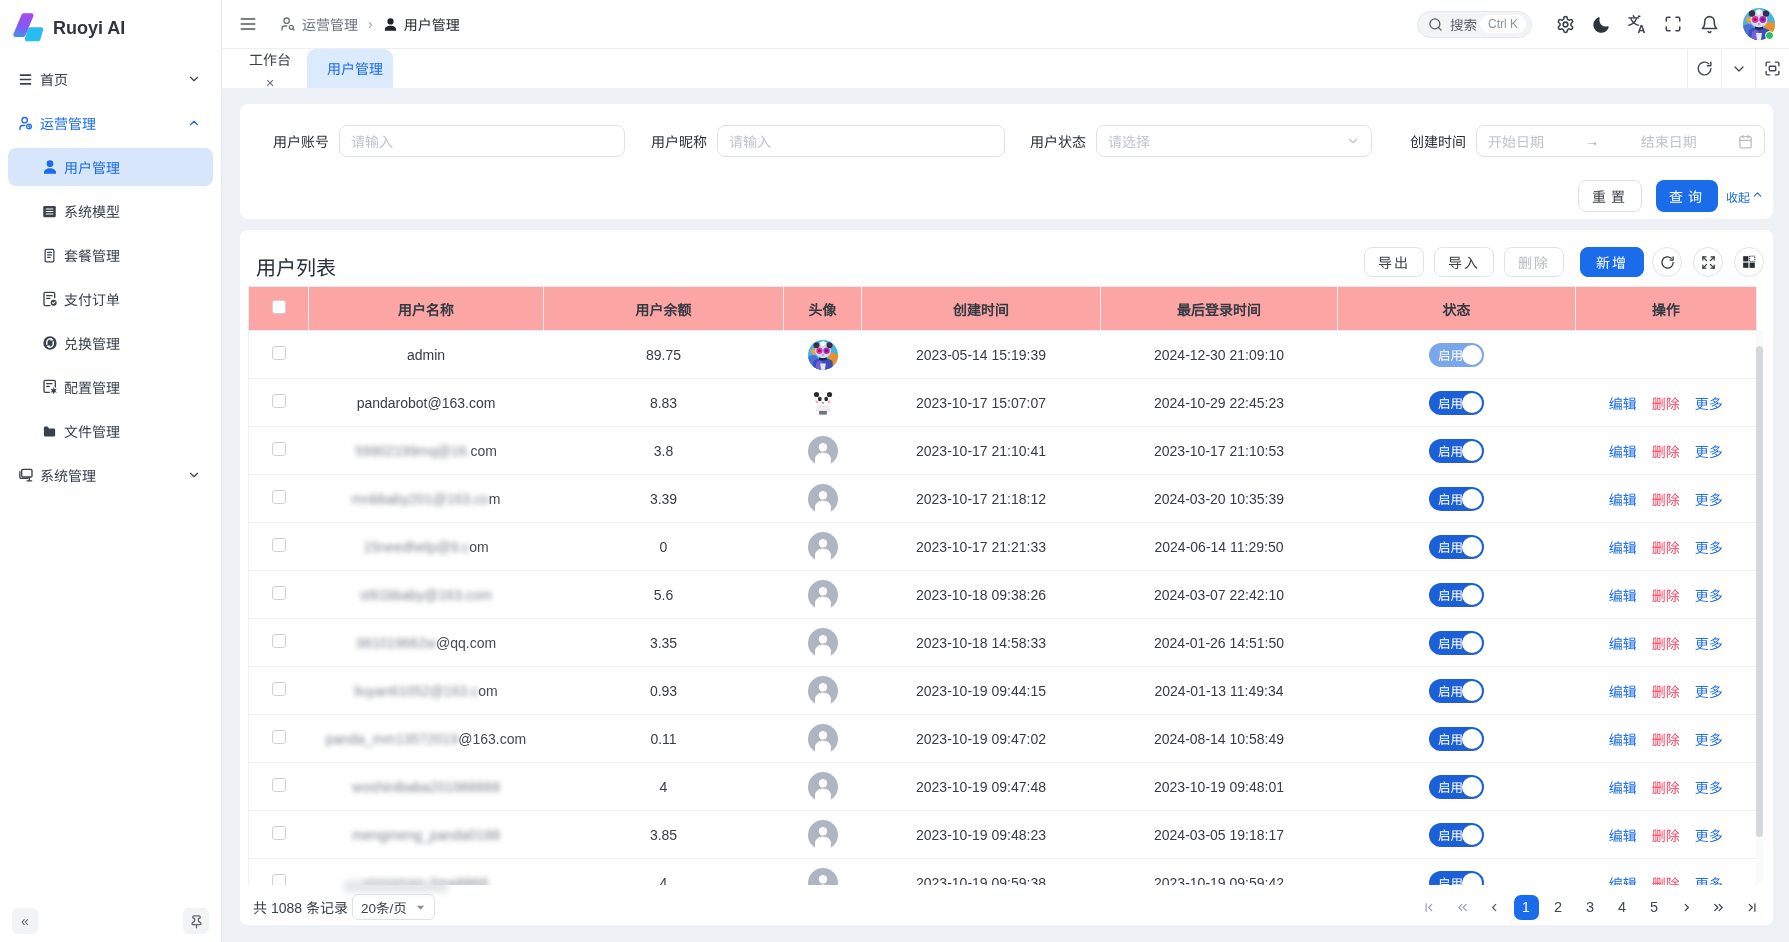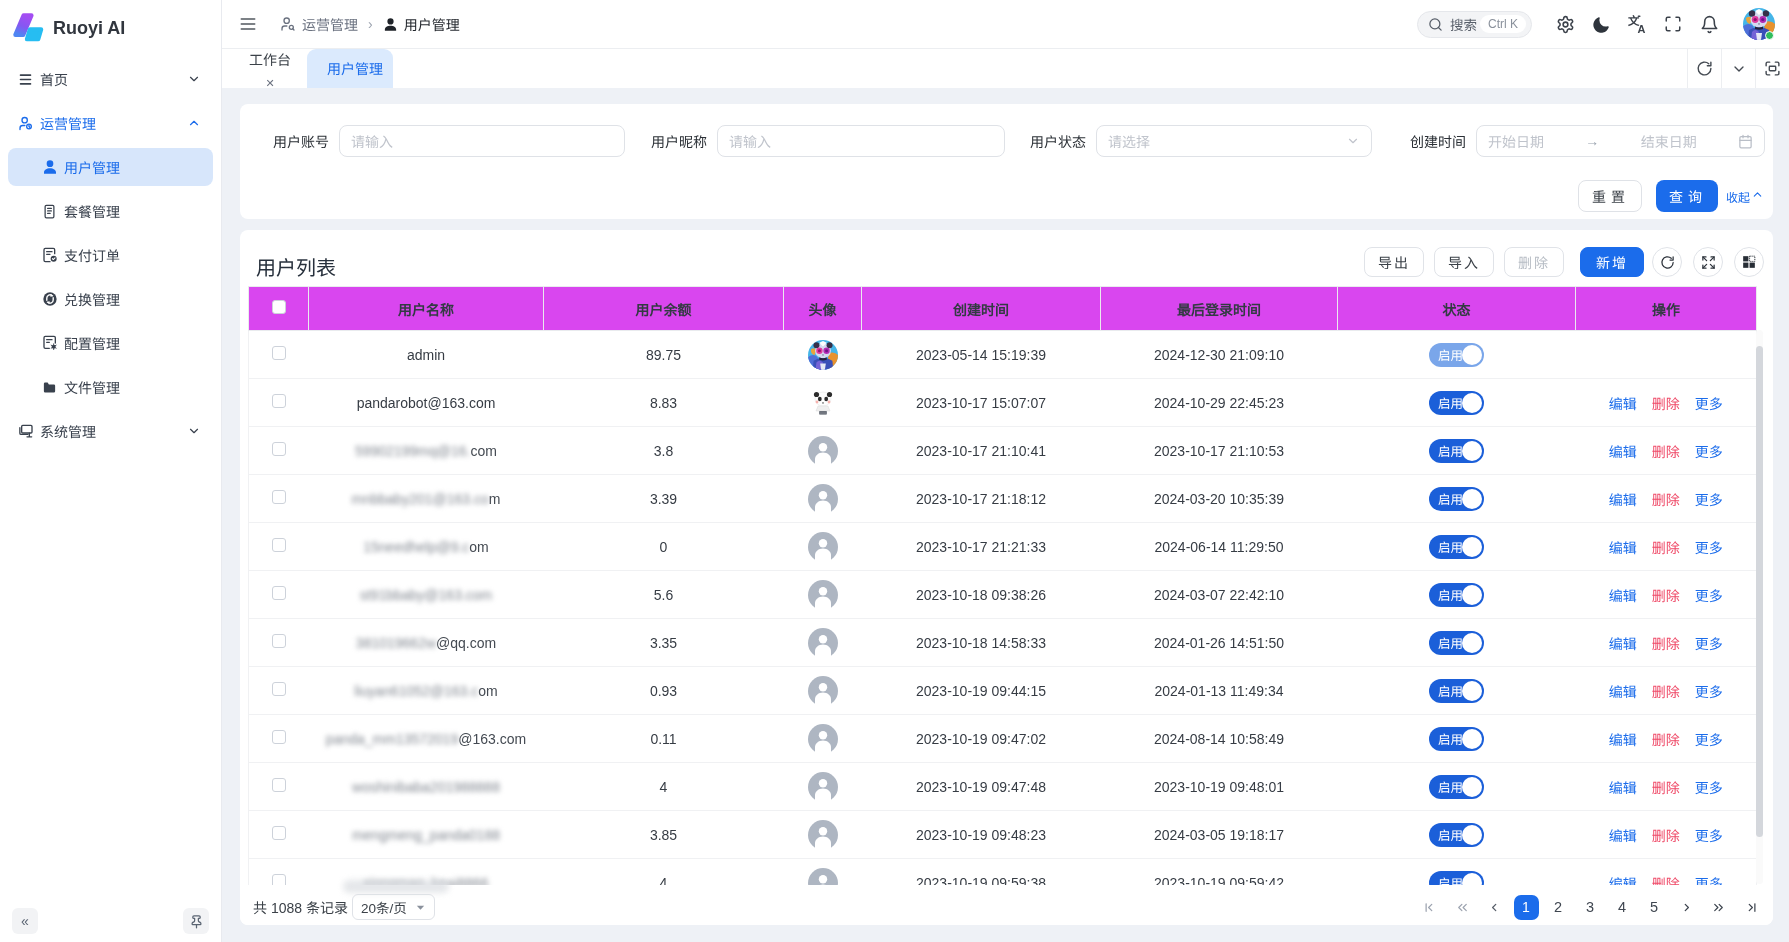--- a/index.html
+++ b/index.html
@@ -70,21 +70,21 @@
 .sbtn { height:30px; border-radius:8px; border:1px solid #e0e3e8; background:#fff; color:#3b4148; display:flex; align-items:center; padding:0 13px; font-size:14px; letter-spacing:2px;}
 .sbtn.disabled { color:#b6bcc4; }
 .sbtn.primary { background:#1b6ceb; border-color:#1b6ceb; color:#fff; padding:0 15px; }
 .cbtn { margin-left:1px; width:30px; height:30px; border-radius:50%; border:1px solid #e0e3e8; background:#fff; color:#2e343c; display:flex; align-items:center; justify-content:center; }
 
 
 table.grid { position:absolute; left:8px; top:56px; border-collapse:collapse; table-layout:fixed; width:1508px; font-size:14px; }
 table.grid col.c1{width:60px} table.grid col.c2{width:235px} table.grid col.c3{width:240px}
 table.grid col.c4{width:78px} table.grid col.c5{width:239px} table.grid col.c6{width:237px}
 table.grid col.c7{width:238px} table.grid col.c8{width:181px}
-table.grid th { background:#d946ef; border:1px solid #e9ebee; border-left:none; font-weight:bold; color:#333a43; height:44px; font-size:14px; }
+table.grid th { background:#fca5a5; border:1px solid #e9ebee; border-left:none; font-weight:bold; color:#333a43; height:44px; font-size:14px; }
 table.grid th:first-child { border-left:1px solid #e9ebee; }
 table.grid td { border-bottom:1px solid #f0f1f3; text-align:center; height:48px; color:#363c44; }
 table.grid td:first-child { border-left:1px solid #f0f1f3; }
 table.grid td:last-child { border-right:1px solid #f0f1f3; }
 .ckb { width:14px; height:14px; border:1px solid #cdd2da; border-radius:3px; display:inline-block; background:#fff; }
 .toggle { width:55px; height:24px; border-radius:12px; background:#1b5fd9; display:inline-flex; align-items:center; position:relative; }
 .toggle .tx { color:#fff; font-size:12.5px; margin-left:9px; }
 .toggle .knob { position:absolute; right:2px; top:2px; width:20px; height:20px; background:#fff; border-radius:50%; }
 .toggle.lite { background:#7aa6ea; }
 .acts { display:flex; justify-content:center; gap:15px; }
@@ -149,20 +149,29 @@
             <path d="m18 15-6-6-6 6"></path>
           </svg></span>
       </div>
       <div class="nav-item sub active">
         <span class="nicon">
           <svg width="16" height="16" viewBox="0 0 24 24" fill="currentColor">
             <path d="M12 2a5 5 0 1 1 0 10 5 5 0 0 1 0-10zm0 12c5 0 9 2.5 9 6v2H3v-2c0-3.5 4-6 9-6z"></path>
           </svg>
         </span>
         <span>用户管理</span>
+      </div>
+      <div class="nav-item sub">
+        <span class="nicon">
+          <svg width="15" height="15" viewBox="0 0 24 24" fill="currentColor">
+            <path d="M4 3h16a2 2 0 0 1 2 2v14a2 2 0 0 1-2 2H4a2 2 0 0 1-2-2V5a2 2 0 0 1 2-2z"></path>
+            <path d="M6 8h12M6 12h12M6 16h12" stroke="#fff" stroke-width="1.8"></path>
+          </svg>
+        </span>
+        <span>系统模型</span>
       </div>
       <div class="nav-item sub">
         <span class="nicon">
           <svg width="15" height="15" viewBox="0 0 24 24" fill="none" stroke="currentColor" stroke-width="2" stroke-linecap="round" stroke-linejoin="round">
             <rect x="5" y="2" width="14" height="20" rx="2"></rect>
             <path d="M9 7h6M9 11h6M9 15h4"></path>
           </svg>
         </span>
         <span>套餐管理</span>
       </div>

